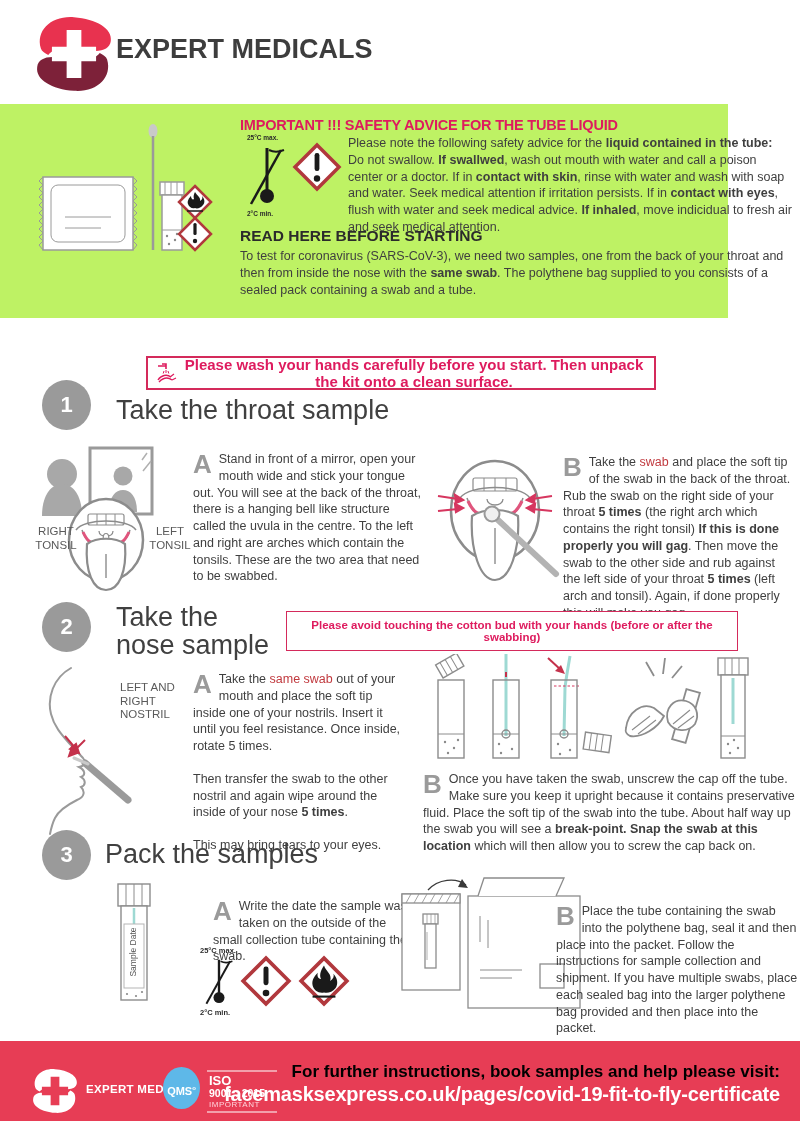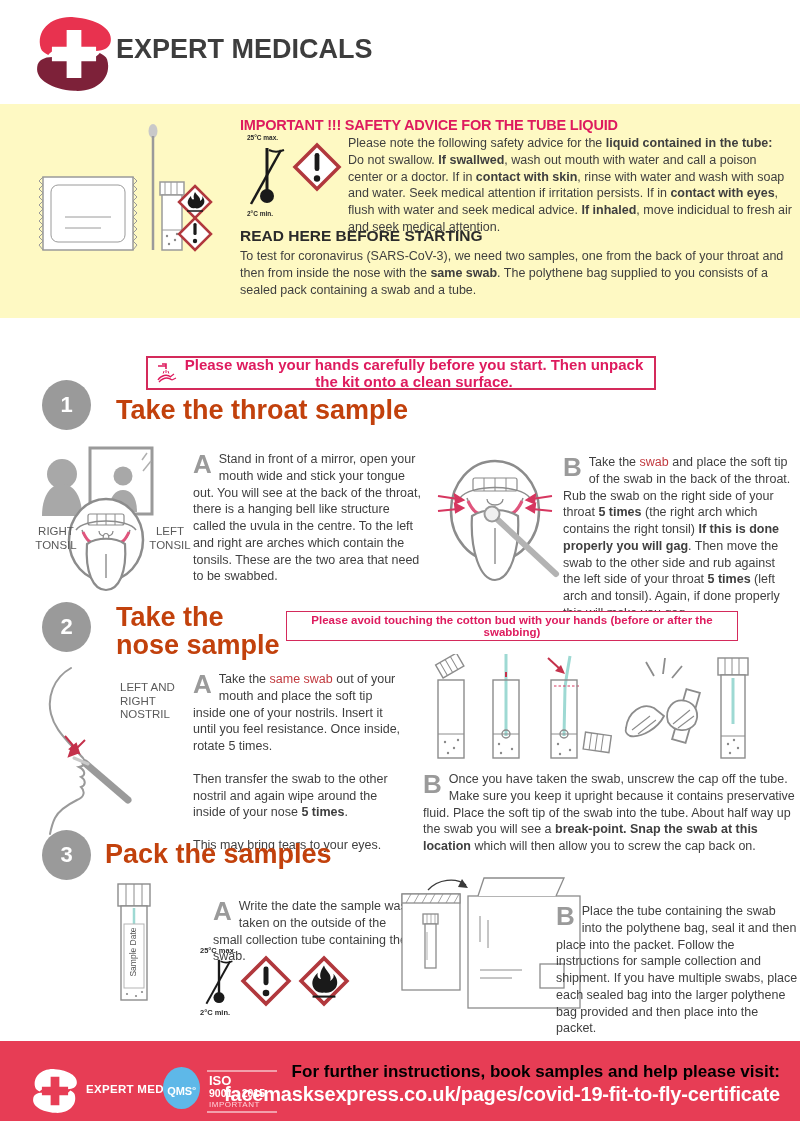--- a/index.html
+++ b/index.html
@@ -2,42 +2,42 @@
 <html><head>
 <meta charset="utf-8">
 <style>
   *{box-sizing:border-box;margin:0;padding:0}
   body{background:#fff;font-family:"Liberation Sans","DejaVu Sans",sans-serif;}
   #sheet{position:relative;width:800px;height:1121px;background:#fff;overflow:hidden;margin:8px auto;}
   .abs{position:absolute;}
   .bodytext{font-size:12.5px;line-height:1.34;color:#3f3f3f;}
   .instr{position:absolute;font-size:12.5px;line-height:1.34;color:#3f3f3f;}
   .instr .letter{float:left;font-size:26px;line-height:.85;font-weight:bold;color:#9a9a9a;margin:2px 7px 0 0;}
-  .steptitle{position:absolute;font-weight:bold;color:#c2410c;font-size:27px;line-height:1.05;}
+  .steptitle{position:absolute;font-weight:normal;color:#404040;font-size:27px;line-height:1.05;}
   .stepnum{position:absolute;width:49px;height:50px;border-radius:50%;background:#9a9a9a;color:#fff;
            font-weight:bold;font-size:22px;text-align:center;line-height:50px;}
   .pinkbox{position:absolute;border:2px solid #d42a5b;background:#fff;color:#de1b5e;
            font-weight:bold;display:flex;align-items:center;justify-content:center;text-align:center;}
   .maplabel{position:absolute;font-size:11.5px;line-height:1.18;color:#5a5a5a;text-align:center;}
   .tinytemp{position:absolute;font-size:7.5px;font-weight:bold;color:#2a2a2a;white-space:nowrap;}
   svg{display:block;}
 </style>
 </head>
 <body>
 
 <div id="sheet">
 
   <svg class="abs" style="left:28px;top:4px" width="92" height="84" viewBox="0 0 100 88">
     <path d="M14 38 C8 18 26 2 50 4 C74 6 92 16 90 30 C89 40 76 43 62 39 C44 34 28 37 22 45 C18 43 15 41 14 38 Z" fill="#e8324f"></path>
     <path d="M86 50 C92 70 74 86 50 84 C26 82 8 72 10 58 C11 48 24 45 38 49 C56 54 72 51 78 43 C82 45 85 47 86 50 Z" fill="#7d2139"></path>
     <path d="M42 18 H58 V36 H74 V52 H58 V70 H42 V52 H26 V36 H42 Z" fill="#fff"></path>
   </svg>
   <div class="abs" style="left:116px;top:26px;font-size:27px;font-weight:bold;color:#3d3d3d;">EXPERT MEDICALS</div>
 
-  <div class="abs" style="left:0;top:96px;width:800px;height:214px;background:#fef9c3;">
+  <div class="abs" style="left:0;top:96px;width:728px;height:214px;background:#bef264;">
 
     <svg class="abs" style="left:35px;top:18px" width="200" height="170" viewBox="0 0 200 170">
       <g stroke="#9a9a9a" fill="#fff" stroke-width="1.5">
         <path d="M8 55 H98 V128 H8 Z"></path>
         <path d="M8 55 L4 59 L8 63 L4 67 L8 71 L4 75 L8 79 L4 83 L8 87 L4 91 L8 95 L4 99 L8 103 L4 107 L8 111 L4 115 L8 119 L4 123 L8 128" fill="none" stroke-width="1"></path>
         <path d="M98 55 L102 59 L98 63 L102 67 L98 71 L102 75 L98 79 L102 83 L98 87 L102 91 L98 95 L102 99 L98 103 L102 107 L98 111 L102 115 L98 119 L102 123 L98 128" fill="none" stroke-width="1"></path>
         <rect x="16" y="63" width="74" height="57" rx="7" fill="none" stroke-width="1"></rect>
         <path d="M30 95 H76 M30 106 H66" fill="none" stroke-width="1"></path>
       </g>
       <ellipse cx="118" cy="9" rx="4.5" ry="7" fill="#c9c9c9"></ellipse>
@@ -159,21 +159,21 @@
   <div class="instr" style="left:563px;top:446px;width:232px;">
     <span class="letter">B</span>
     <span><span>Take the </span><span style="color: rgb(193, 58, 63);">swab</span><span> and place the soft tip of the swab in the back of the throat. Rub the swab on the right side of your throat </span><span style="font-weight: bold;">5 times</span><span> (the right arch which contains the right tonsil) </span><span style="font-weight: bold;">If this is done properly you will gag</span><span>. Then move the swab to the other side and rub against the left side of your throat </span><span style="font-weight: bold;">5 times</span><span> (left arch and tonsil). Again, if done properly this will make you gag.</span></span>
   </div>
 
   <div class="stepnum" style="left:42px;top:594px;">2</div>
   <div class="steptitle" style="left:116px;top:595px;">
     <div>Take the</div>
     <div>nose sample</div>
   </div>
-  <div class="pinkbox" style="left:286px;top:603px;width:452px;height:30px;font-size:11.5px;border-width:1.5px;">Please avoid touching the cotton bud with your hands (before or after the swabbing)</div>
+  <div class="pinkbox" style="left:286px;top:603px;width:452px;height:40px;font-size:11.5px;border-width:1.5px;">Please avoid touching the cotton bud with your hands (before or after the swabbing)</div>
 
   <svg class="abs" style="left:25px;top:656px" width="120" height="172" viewBox="0 0 120 172">
     <path d="M46 4 C28 14 22 34 26 50 C29 62 36 70 44 79 L58 94 C62 99 59 102 54 103 C60 106 61 111 56 113 C61 116 61 121 56 123 C60 127 60 133 52 136 C44 140 34 146 30 154 C27 160 26 165 25 170" stroke="#9a9a9a" stroke-width="2" fill="none" stroke-linecap="round"></path>
     <path d="M60 99 L103 136" stroke="#9a9a9a" stroke-width="7" stroke-linecap="round"></path>
     <path d="M49 94 L63 100" stroke="#c9c9c9" stroke-width="3" stroke-linecap="round"></path>
     <g stroke="#c4314b" stroke-width="2" fill="#c4314b">
       <line x1="40" y1="72" x2="51" y2="85"></line>
         <polygon points="54,89 51,80 45,85"></polygon>
       <line x1="60" y1="76" x2="48" y2="88"></line>
         <polygon points="44,92 52,89 47,83"></polygon>

